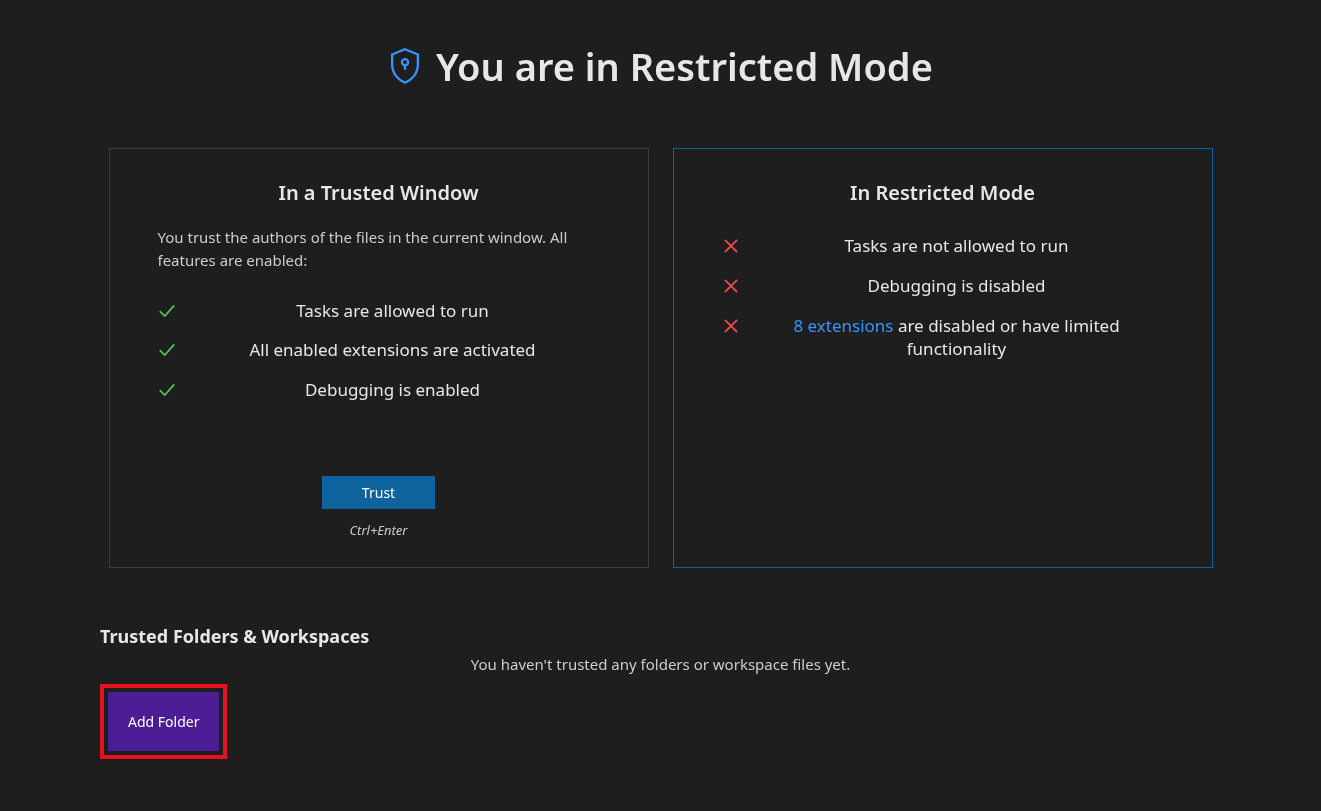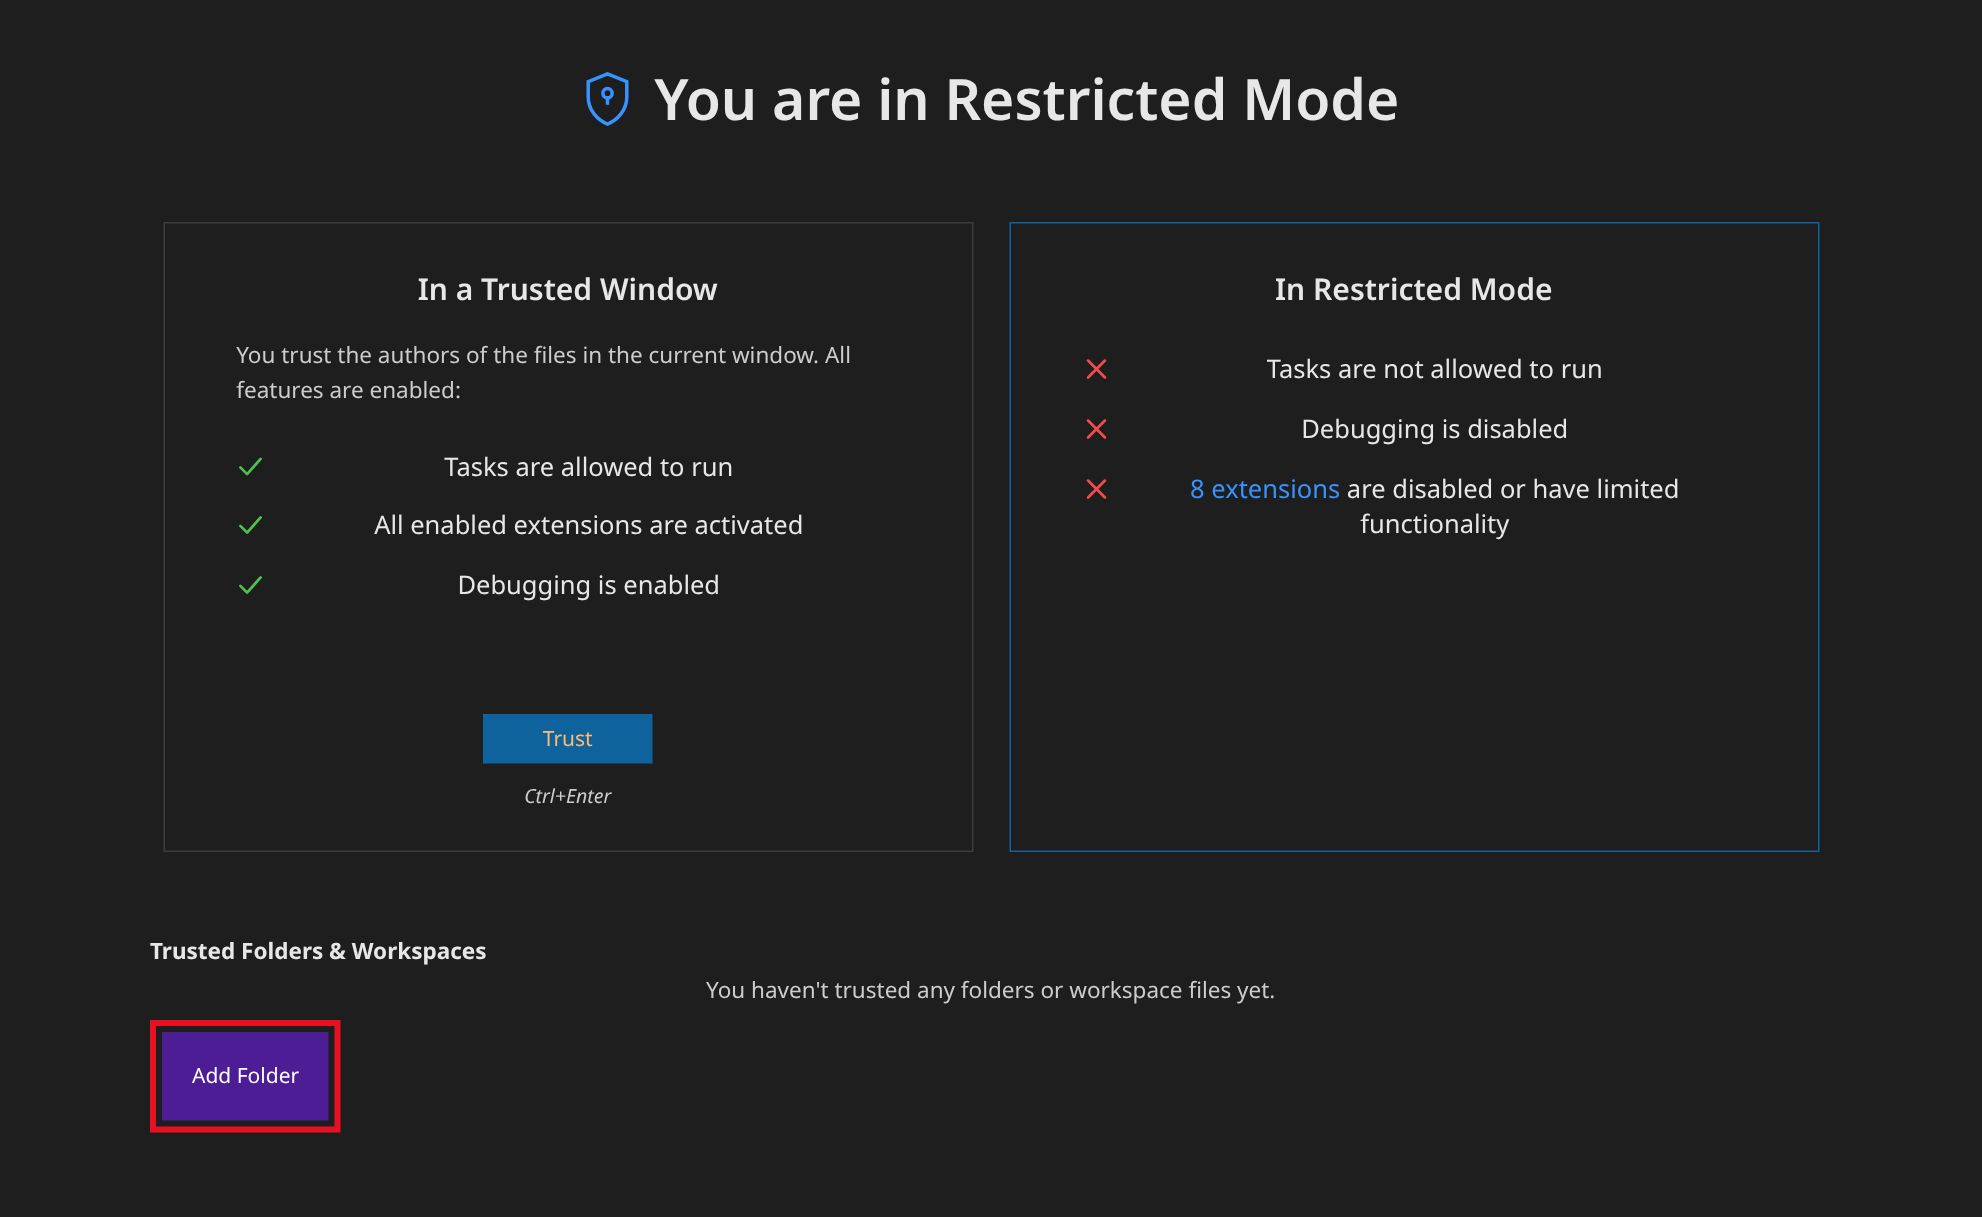--- a/index.html
+++ b/index.html
@@ -111,38 +111,38 @@
       color: #3794ff;
       cursor: pointer;
     }
     .card-footer {
       margin-top: auto;
       text-align: center;
       padding-top: 20px;
     }
     .trust-button {
       background: #0e639c;
-      color: #fdba74;
+      color: #ffffff;
       border: none;
       padding: 7px 40px;
       font-size: 14px;
       cursor: pointer;
       font-family: inherit;
     }
     .shortcut {
       margin-top: 12px;
       font-style: italic;
       font-size: 13px;
       color: #cccccc;
     }
     .trusted-section {
       margin-top: 56px;
     }
     .trusted-title {
-      font-size: 15px;
+      font-size: 18px;
       font-weight: 700;
       color: #e7e7e7;
       margin-bottom: 6px;
     }
     .trusted-desc {
       font-size: 15px;
       color: #cccccc;
       margin-bottom: 10px;
       text-align: center;
     }

